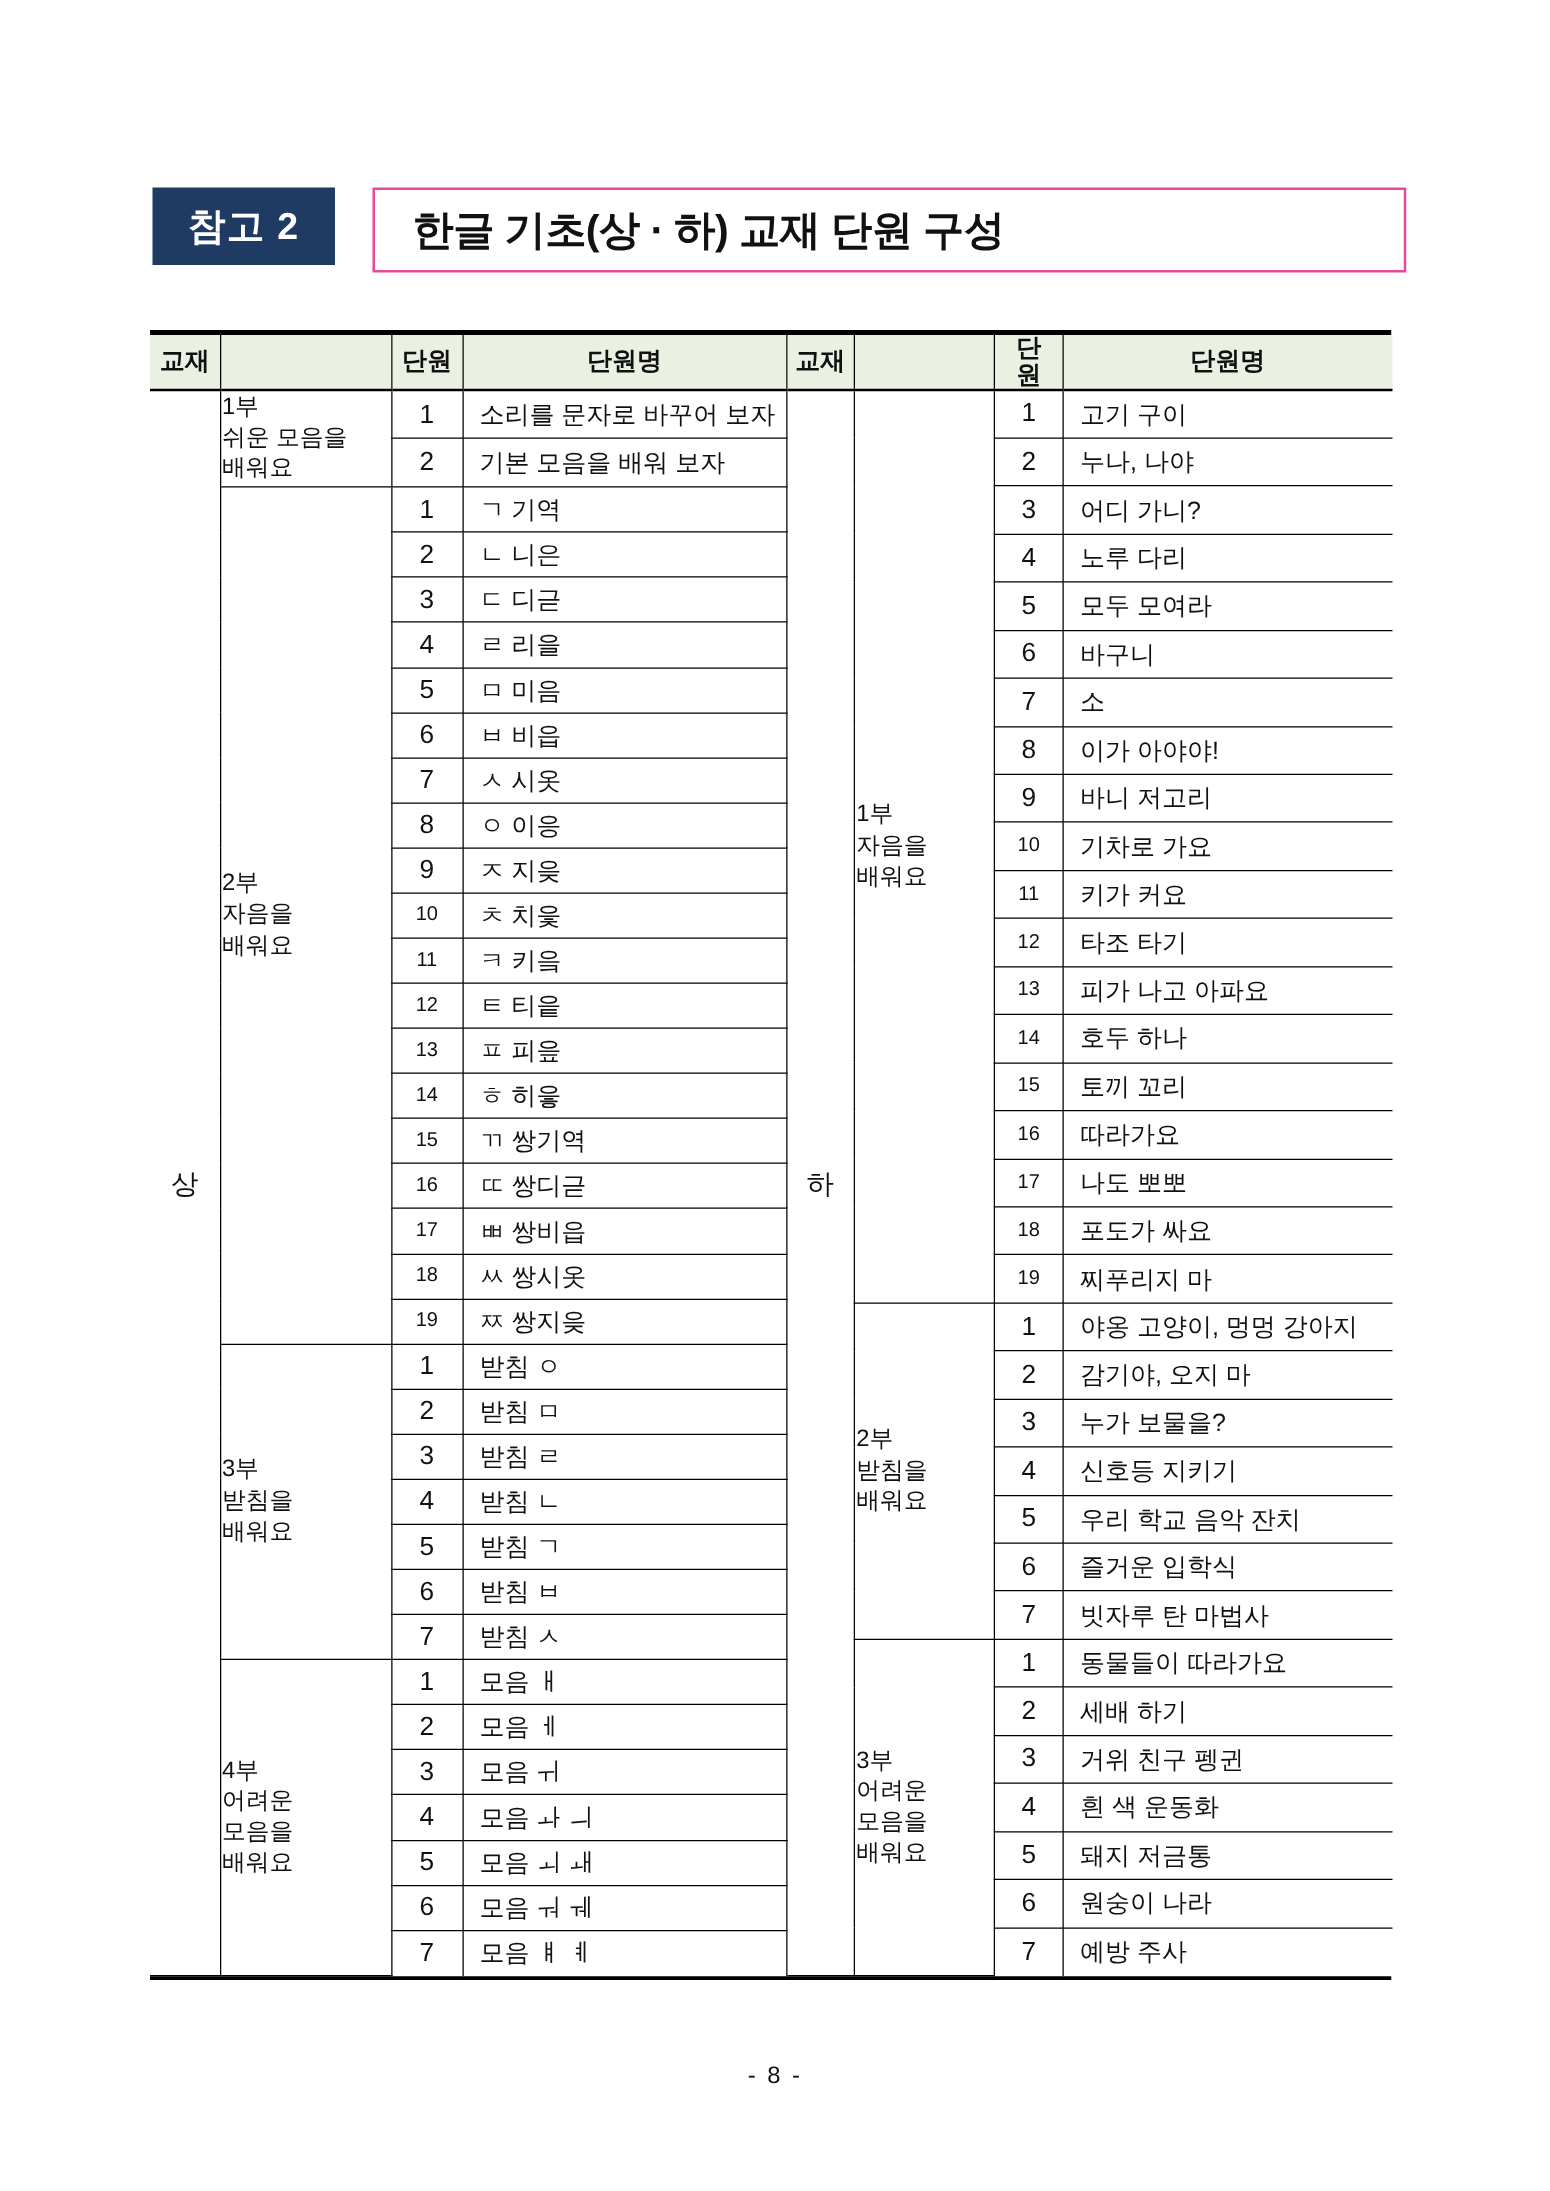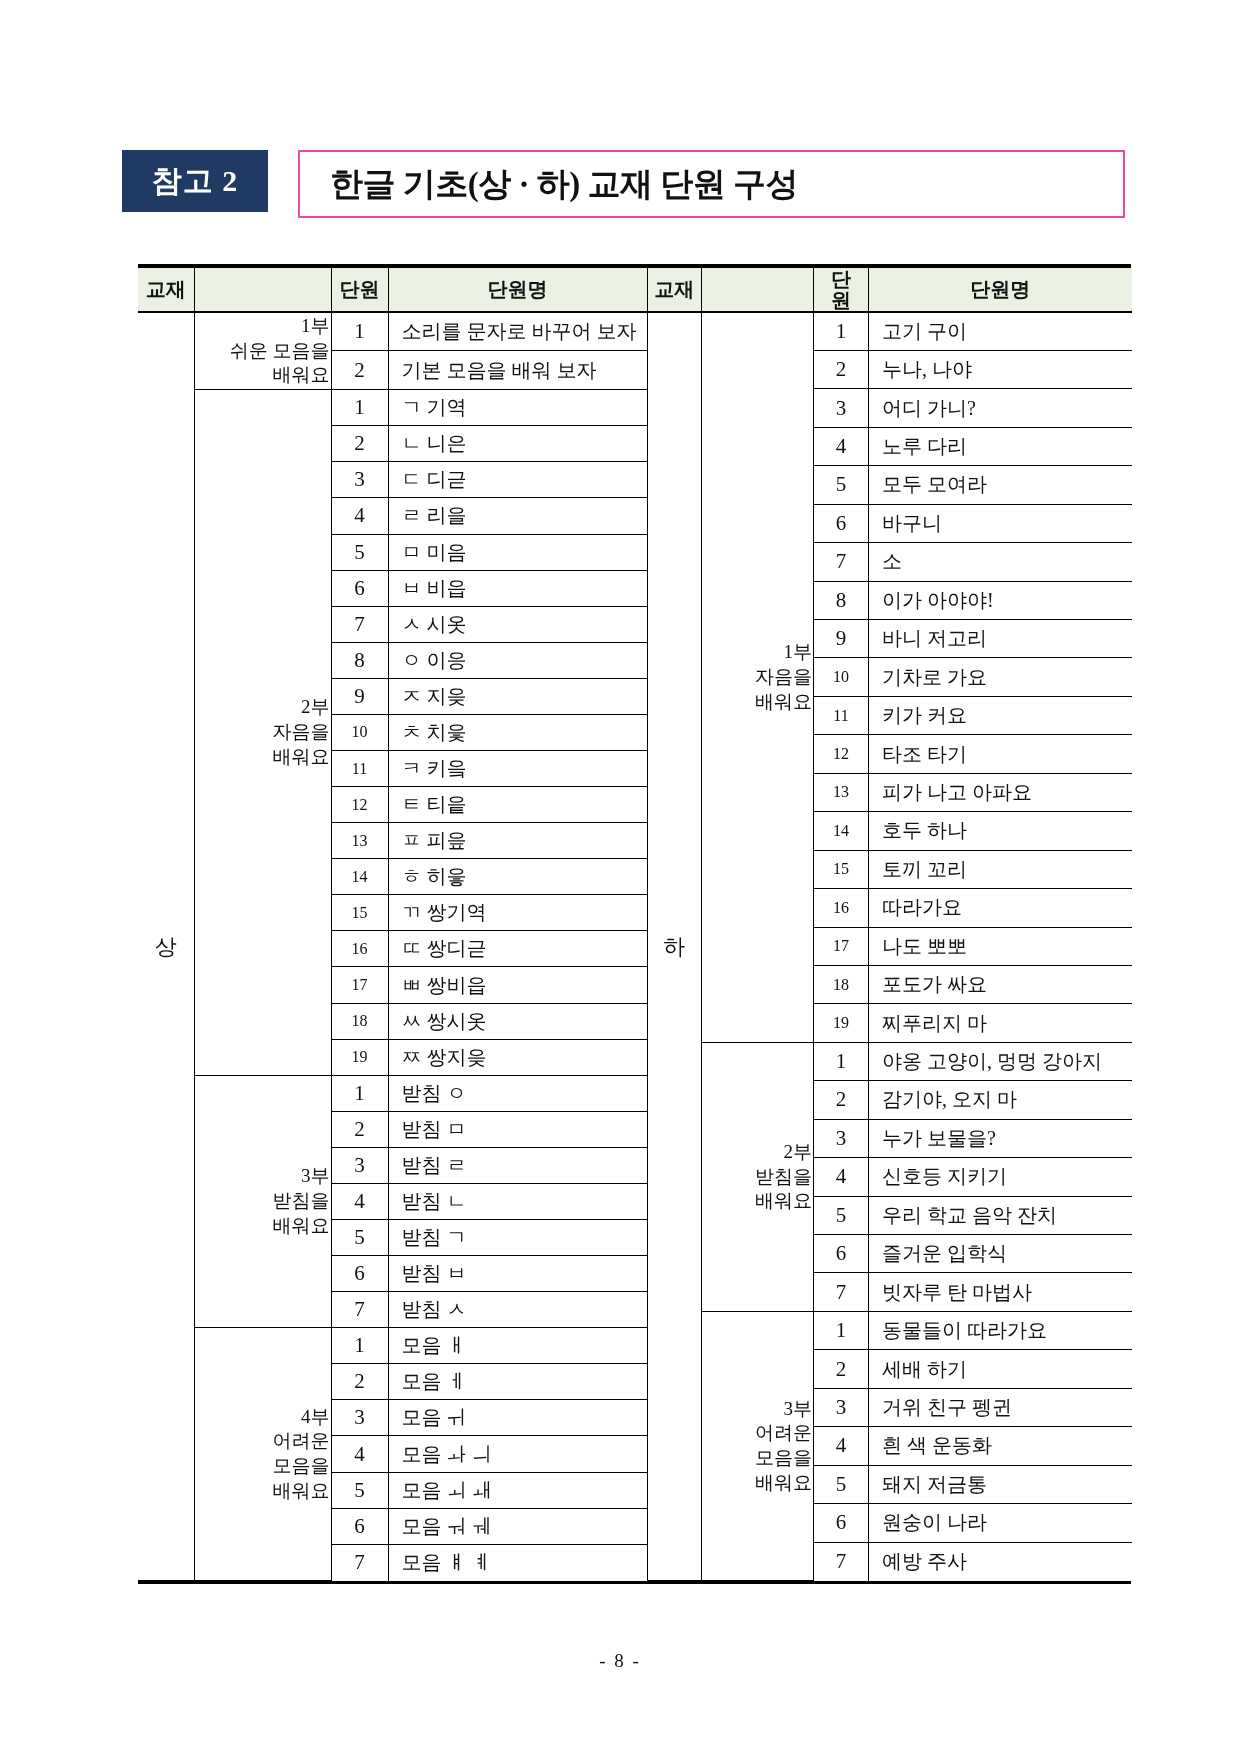--- a/index.html
+++ b/index.html
@@ -1,21 +1,21 @@
 <!DOCTYPE html>
 <html><head>
 <meta charset="utf-8">
 <style>
   html,body { margin:0; padding:0; background:#ffffff; }
   .page {
     position: relative;
     width: 1240px;
     height: 1753px;
     background: #ffffff;
-    font-family: Liberation Serif, serif;
+    font-family: Liberation Sans, sans-serif;
     color: #111;
     overflow: hidden;
   }
 
   
   .ref-badge {
     position: absolute;
     left: 122px; top: 150px;
     width: 146px; height: 62px;
     background: #1f3b63;
@@ -37,21 +37,21 @@
   .title-box .title-text {
     font-size: 33px;
     font-weight: bold;
     letter-spacing: -0.5px;
     white-space: nowrap;
   }
 
   
   .table-wrap {
     position: absolute;
-    left: 138px; top: 264px;
+    left: 120px; top: 264px;
     width: 993px;
     display: flex;
     border-top: 4px solid #000;
     border-bottom: 3px solid #000;
     box-sizing: border-box;
   }
   table.unit-table {
     border-collapse: collapse;
     table-layout: fixed;
     height: 1313px;
@@ -84,21 +84,21 @@
   .tbl-right .col-book, .tbl-right .th-book { border-left: none; }
 
   
   .tbl-right .th-no { padding: 0 15px; word-break: break-all; }
 
   .book-cell {
     text-align: center;
     font-size: 22px;
   }
   .part-cell {
-    text-align: right;
+    text-align: left;
     font-size: 19px;
     line-height: 1.3;
     white-space: pre-line;
   }
   .no-cell {
     text-align: center;
     font-size: 21px;
   }
   .no-cell.dd { font-size: 16px; }
   .name-cell {

